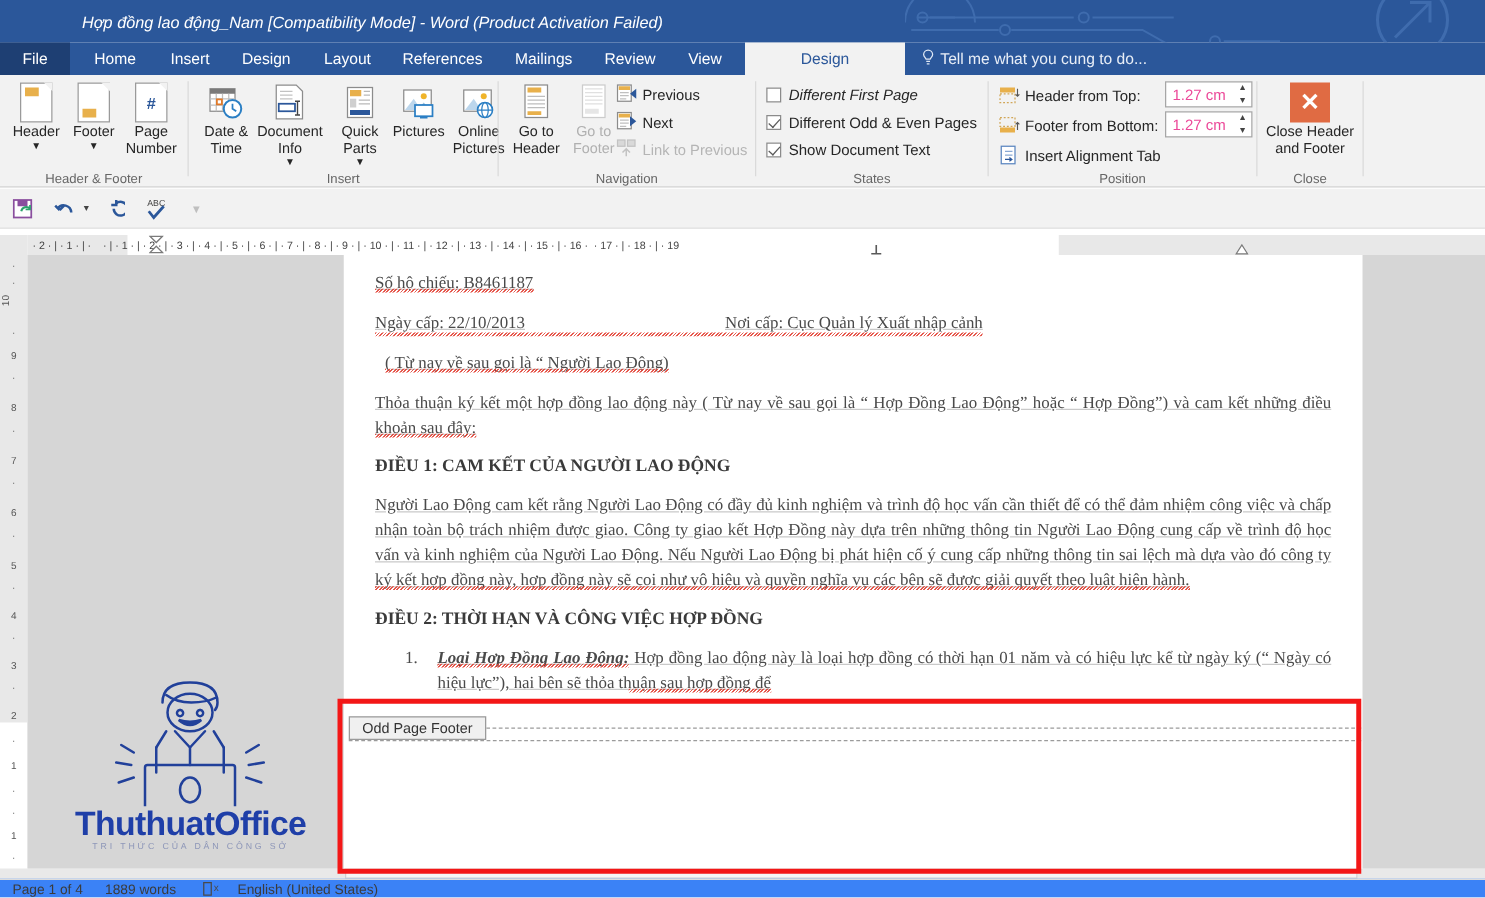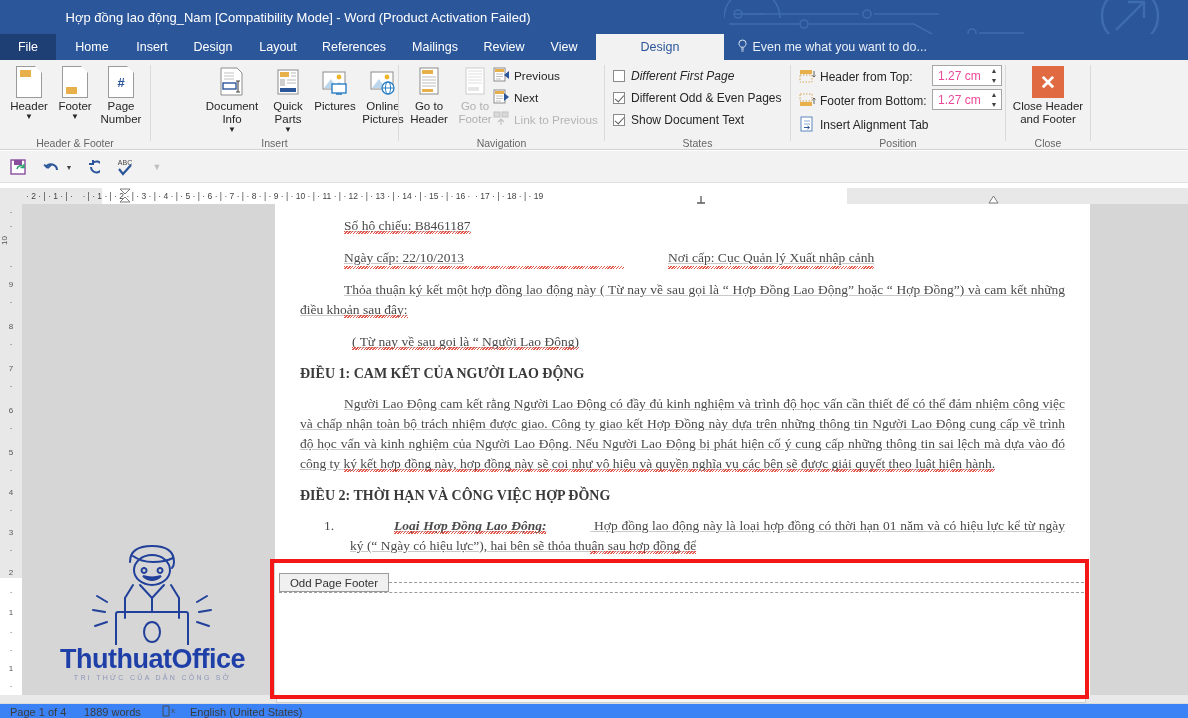--- a/index.html
+++ b/index.html
@@ -13,21 +13,21 @@
   #app { position: relative; width: 1188px; height: 718px; }
 
   
   .titlebar {
     position: absolute; left:0; top:0; width:1188px; height:34px;
     background:#2b579a; color:#fff;
   }
   .title-text {
     position:absolute; left:0; top:0; width:596px; height:34px;
     display:flex; align-items:center; justify-content:center;
-    font-size:13px; color:#ffffff; white-space:nowrap;
+    font-size:13px; color:#ffffff; white-space:nowrap;font-style:italic;
   }
   .ctx-tab-label {
     position:absolute; left:596px; top:0; width:128px; height:34px;
     background:#204d8c; display:flex; align-items:center; justify-content:center;
     font-size:11.5px; color:#dce6f4;
   }
   .title-deco {
     position:absolute; left:724px; top:0; right:0; height:34px; overflow:hidden;
   }
 
@@ -163,21 +163,21 @@
   .doctext {
     position:absolute; left:25px; top:12px; width:765px;
     font-family:"Liberation Serif", serif; font-size:13.5px; color:#4a4a4a;
     line-height:20px;
   }
   .p { margin:0 0 12px 0; text-align:justify; }
   .p.nomb { margin-bottom:0; }
   .u { text-decoration:underline; text-decoration-color:#c9c9c9; }
   .h { font-weight:bold; font-size:14px; color:#3a3a3a; margin:0 0 10px 0; }
 
-  .sq { position:relative;margin-left:44px; }
+  .sq { position:relative; }
   .sq:after {
     content:""; position:absolute; left:0; right:0; bottom:-1px; height:3px;
     background:
       repeating-linear-gradient(135deg,#e23b2e 0 1px,transparent 1px 2px);
     opacity:.85;
   }
 
   
   .redbox {
     position:absolute; left:270px; top:559px; width:819px; height:140px;
@@ -266,21 +266,21 @@
     <div class="tab" style="left:474px;width:60px;">Review</div>
     <div class="tab" style="left:538px;width:52px;">View</div>
     <div class="tab active" style="left:596px;width:128px;">Design</div>
     <div class="tellme">
       <span class="bulb">
         <svg width="11" height="14" viewBox="0 0 11 14" style="vertical-align:-2px">
           <path d="M5.5 1 a3.6 3.6 0 0 1 3.6 3.6 c0 1.6 -1.3 2.5 -1.9 3.6 H3.8 C3.2 7.1 1.9 6.2 1.9 4.6 A3.6 3.6 0 0 1 5.5 1 z" fill="none" stroke="#dfe8f5" stroke-width="1"></path>
           <path d="M4 10 h3 M4.4 12 h2.2" stroke="#dfe8f5" stroke-width="1"></path>
         </svg>
       </span>
-      <span>Even me what you want to do...</span>
+      <span>Tell me what you cung to do...</span>
     </div>
   </div>
 
   <div class="ribbon">
 
     <div class="rgroup" style="left:0;width:150px;">
       <div class="bigbtn" style="left:2px;">
         <span class="ico">
           <span class="docico">
               <span class="docband" style="left:3px;top:3px;width:11px;height:7px;"></span>
@@ -303,20 +303,34 @@
           <span class="docico" style="display:flex;align-items:center;justify-content:center;color:#2b579a;font-size:13px;font-weight:bold;">#</span>
         </span>
         <span style="white-space:pre-line">Page
 Number</span>
       </div>
       <div class="glabel">Header &amp; Footer</div>
     </div>
     <div class="rsep" style="left:150px;"></div>
 
     <div class="rgroup" style="left:151px;width:247px;">
+      <div class="bigbtn" style="left:3px;">
+        <span class="ico">
+          <svg width="30" height="30" viewBox="0 0 30 30">
+            <rect x="2" y="3" width="20" height="18" fill="#fff" stroke="#8c8c8c"></rect>
+            <rect x="2" y="3" width="20" height="4" fill="#7a7a7a"></rect>
+            <path d="M7 7 V21 M12 7 V21 M17 7 V21 M2 11 H22 M2 16 H22" stroke="#bfbfbf" stroke-width="1"></path>
+            <rect x="7.5" y="11.5" width="4" height="4" fill="none" stroke="#e07a2a" stroke-width="1.4"></rect>
+            <circle cx="20" cy="19" r="7" fill="#fff" stroke="#2b7fc4" stroke-width="1.6"></circle>
+            <path d="M20 15 V19 L23 21" stroke="#2b7fc4" stroke-width="1.4" fill="none"></path>
+          </svg>
+        </span>
+        <span style="white-space:pre-line">Date &amp;
+Time</span>
+      </div>
       <div class="bigbtn" style="left:48px;width:66px;">
         <span class="ico">
           <svg width="28" height="32" viewBox="0 0 28 32">
             <path d="M3 2 H19 L24 7 V29 H3 Z" fill="#fff" stroke="#8c8c8c"></path>
             <path d="M6 7 H16 M6 10 H16 M6 13 H16" stroke="#c2c2c2"></path>
             <rect x="5" y="17" width="13" height="6" fill="#fff" stroke="#2b579a" stroke-width="1.4"></rect>
             <path d="M20 15 V26 M18 15 H22 M18 26 H22" stroke="#444" stroke-width="1.1"></path>
           </svg>
         </span>
         <span style="white-space:pre-line">Document
@@ -592,25 +606,25 @@
   <div class="workspace">
     <div class="page">
       <div class="doctext">
         <p class="p">
           <span class="u sq">Số hộ chiếu: B8461187</span>
         </p>
         <p class="p" style="display:flex;">
           <span class="u sq" style="width:280px;">Ngày cấp: 22/10/2013</span>
           <span class="u sq">Nơi cấp: Cục Quản lý Xuất nhập cảnh</span>
         </p>
+        <p class="p" style="padding-left:8px;">
+          <span class="u sq">( Từ nay về sau gọi là “ Người Lao Động)</span>
+        </p>
         <p class="p">
           <span class="u sq">Thỏa thuận ký kết một hợp đồng lao động này ( Từ nay về sau gọi là “ Hợp Đồng Lao Động” hoặc “ Hợp Đồng”) và cam kết những điều khoản sau đây:</span>
-        </p>
-        <p class="p" style="padding-left:8px;">
-          <span class="u sq">( Từ nay về sau gọi là “ Người Lao Động)</span>
         </p>
         <p class="h">ĐIỀU 1: CAM KẾT CỦA NGƯỜI LAO ĐỘNG</p>
         <p class="p">
           <span class="u sq">Người Lao Động cam kết rằng Người Lao Động có đầy đủ kinh nghiệm và trình độ học vấn cần thiết để có thể đảm nhiệm công việc và chấp nhận toàn bộ trách nhiệm được giao. Công ty giao kết Hợp Đồng này dựa trên những thông tin Người Lao Động cung cấp về trình độ học vấn và kinh nghiệm của Người Lao Động. Nếu Người Lao Động bị phát hiện cố ý cung cấp những thông tin sai lệch mà dựa vào đó công ty ký kết hợp đồng này, hợp đồng này sẽ coi như vô hiệu và quyền nghĩa vụ các bên sẽ được giải quyết theo luật hiện hành.</span>
         </p>
         <p class="h">ĐIỀU 2: THỜI HẠN VÀ CÔNG VIỆC HỢP ĐỒNG</p>
         <p class="p nomb" style="padding-left:50px;position:relative;">
           <span style="position:absolute;left:24px;">1.</span>
           <b><i><span class="u sq">Loại Hợp Đồng Lao Động:</span></i></b><span class="u sq"> Hợp đồng lao động này là loại hợp đồng có thời hạn  01 năm và có hiệu lực kể từ ngày ký (“ Ngày có hiệu lực”), hai bên sẽ thỏa thuận sau hợp đồng để</span>
         </p>

